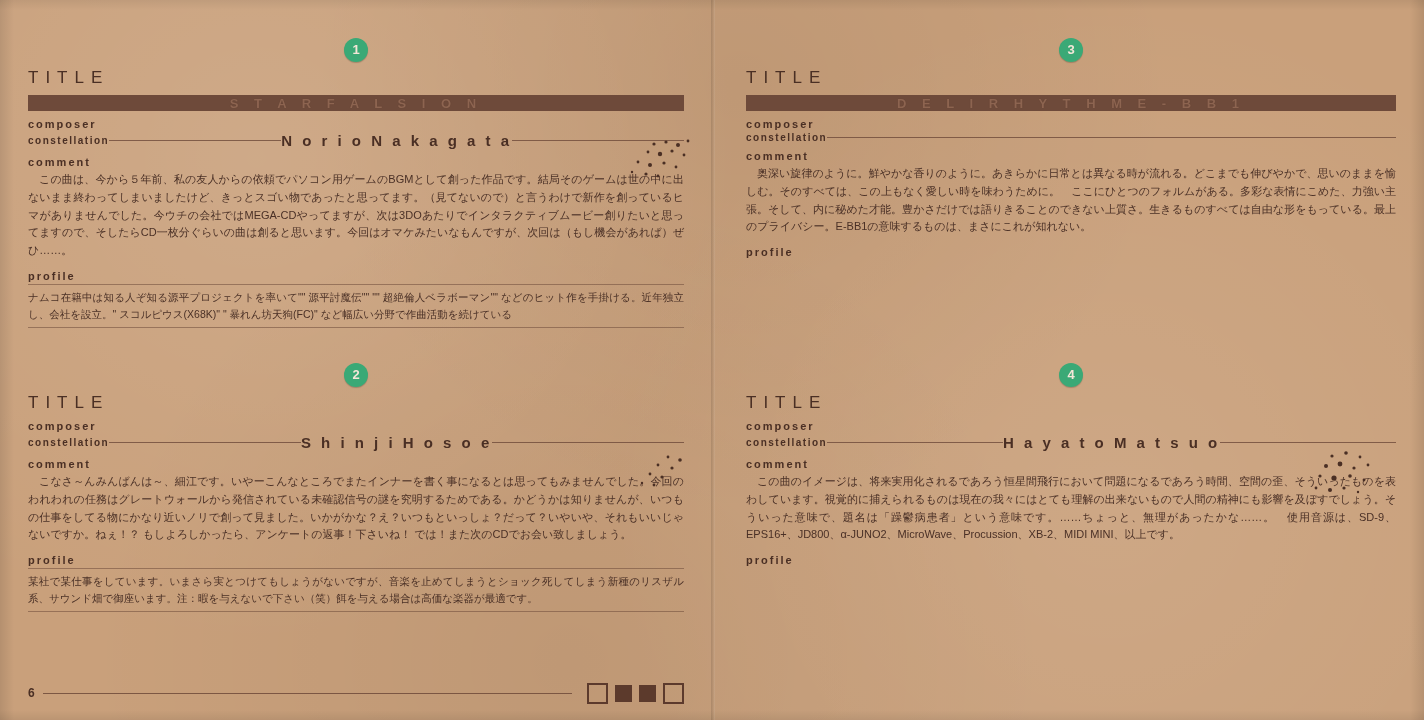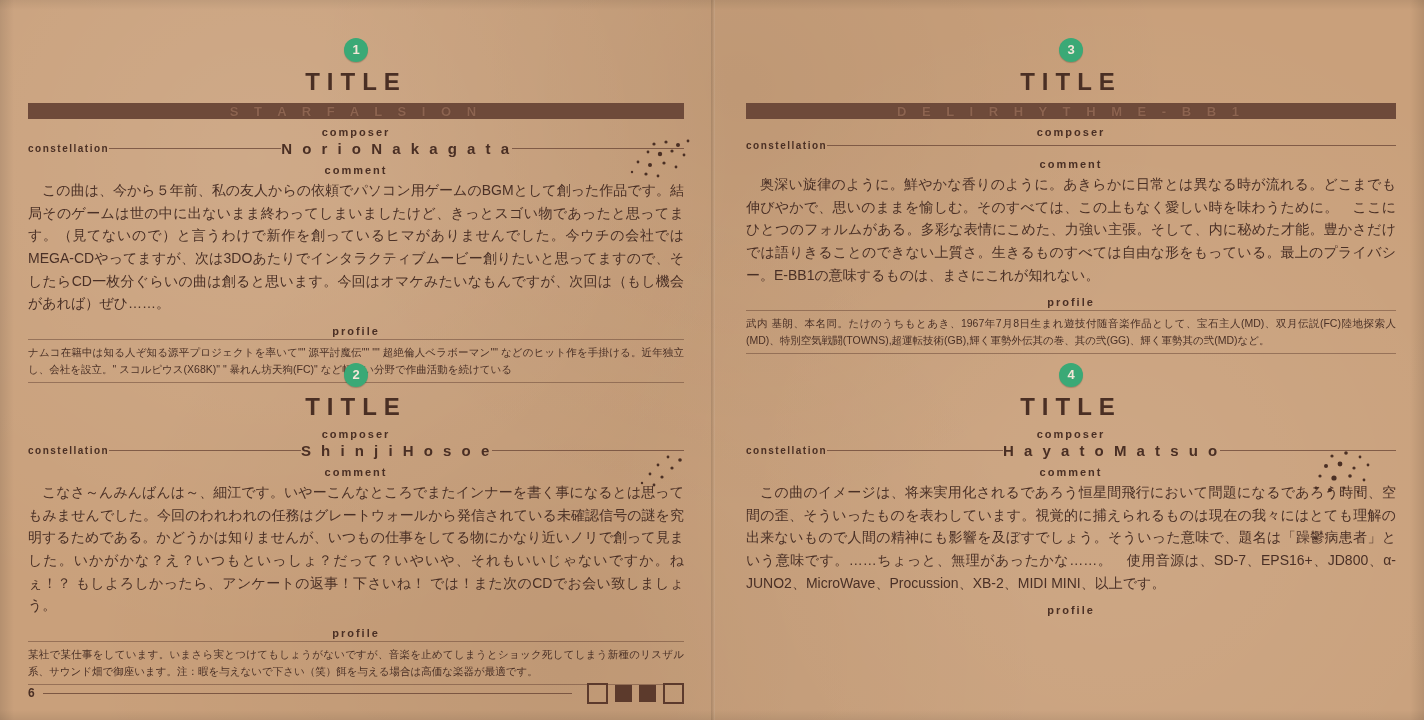--- a/index.html
+++ b/index.html
@@ -40,45 +40,45 @@
   .page-right .entry{left:34px;width:650px;}
 
   .num{
     width:24px;height:24px;border-radius:50%;
     background:#3aa976;color:#f3e6d8;
     font-size:13px;font-weight:bold;line-height:24px;text-align:center;
     margin:0 auto 6px auto;
     box-shadow:0 1px 1px rgba(0,0,0,0.2);
   }
   .title-word{
-    text-align:center;font-size:24px;letter-spacing:7px;font-weight:bold;
+    text-align:left;font-size:17px;letter-spacing:7px;font-weight:normal;
     color:#4a2f24;margin-bottom:7px;
   }
   .title-bar{
     height:16px;background:#6e4a3a;
     display:flex;align-items:center;justify-content:center;
     color:#8d6450;font-size:13px;letter-spacing:6px;font-weight:bold;
     text-shadow:0 0 1px rgba(0,0,0,0.15);
   }
   .label{
-    text-align:center;font-size:11px;letter-spacing:2px;font-weight:bold;
+    text-align:left;font-size:11px;letter-spacing:2px;font-weight:bold;
     color:#4a2f24;margin:7px 0 2px 0;
   }
   .composer-row{
     display:flex;align-items:center;margin-top:1px;
   }
   .constellation-word{
     font-size:10px;letter-spacing:1.5px;font-weight:bold;color:#4a2f24;white-space:nowrap;
   }
   .rule{flex:1;height:1px;background:#6e4a3a;opacity:0.8;}
   .composer-name{
     font-size:15px;letter-spacing:3px;font-weight:bold;color:#4a2f24;white-space:nowrap;
   }
   .body-text{
-    font-size:14px;line-height:1.62;color:#4a3026;text-align:justify;margin-top:3px;
+    font-size:11px;line-height:1.62;color:#4a3026;text-align:justify;margin-top:3px;
   }
   .body-text p{margin:0;text-indent:1em;}
   .profile-text{
     font-size:10.5px;line-height:1.6;color:#4a3026;text-align:justify;
     border-top:1px solid rgba(110,74,58,0.55);
     border-bottom:1px solid rgba(110,74,58,0.55);
     padding:4px 0 4px 0;margin-top:2px;
   }
   .profile-text p{margin:0;}
   .profile-unknown{
@@ -199,38 +199,35 @@
       <div class="composer-row">
         <span class="constellation-word">constellation</span>
         <span class="rule"></span>
         <span class="rule"></span>
       </div>
       <div class="label">comment</div>
       <div class="body-text">
           <p>奥深い旋律のように。鮮やかな香りのように。あきらかに日常とは異なる時が流れる。どこまでも伸びやかで、思いのままを愉しむ。そのすべては、この上もなく愛しい時を味わうために。　ここにひとつのフォルムがある。多彩な表情にこめた、力強い主張。そして、内に秘めた才能。豊かさだけでは語りきることのできない上質さ。生きるものすべては自由な形をもっている。最上のプライバシー。E-BB1の意味するものは、まさにこれが知れない。</p>
         </div>
       <div class="label" style="margin-top:10px;">profile</div>
-      <div class="profile-text">
-          <p>武内 基朗、本名同。たけのうちもとあき、1967年7月8日生まれ遊技付随音楽作品として、宝石主人(MD)、双月伝説(FC)陸地探索人(MD)、特別空気戦闘(TOWNS),超運転技術(GB),輝く軍勢外伝其の巻、其の弐(GG)、輝く軍勢其の弐(MD)など。</p>
-        </div>
     </div>
 
     <div class="entry" style="top:363px;">
       <div class="num">4</div>
       <div class="title-word">TITLE</div>
       <div class="label">composer</div>
       <div class="composer-row">
         <span class="constellation-word">constellation</span>
         <span class="rule"></span>
         <span class="composer-name">H a y a t o   M a t s u o</span>
         <span class="rule"></span>
       </div>
       <div class="label">comment</div>
       <div class="body-text">
-          <p>この曲のイメージは、将来実用化されるであろう恒星間飛行において問題になるであろう時間、空間の歪、そういったものを表わしています。視覚的に捕えられるものは現在の我々にはとても理解の出来ないもので人間の精神にも影響を及ぼすでしょう。そういった意味で、題名は「躁鬱病患者」という意味です。……ちょっと、無理があったかな……。　使用音源は、SD-7、EPS16+、JD800、α-JUNO2、MicroWave、Procussion、XB-2、MIDI MINI、以上です。</p>
+          <p>この曲のイメージは、将来実用化されるであろう恒星間飛行において問題になるであろう時間、空間の歪、そういったものを表わしています。視覚的に捕えられるものは現在の我々にはとても理解の出来ないもので人間の精神にも影響を及ぼすでしょう。そういった意味で、題名は「躁鬱病患者」という意味です。……ちょっと、無理があったかな……。　使用音源は、SD-9、EPS16+、JD800、α-JUNO2、MicroWave、Procussion、XB-2、MIDI MINI、以上です。</p>
         </div>
       <div class="label" style="margin-top:10px;">profile</div>
     </div>
 
     <svg class="dots" style="left:596px;top:448px;" width="110" height="60">
       <g fill="#4a2f24">
         <circle cx="24" cy="8" r="1.6"></circle>
           <circle cx="38" cy="5" r="1.8"></circle>
           <circle cx="52" cy="9" r="1.4"></circle>
         <circle cx="18" cy="18" r="2"></circle>

